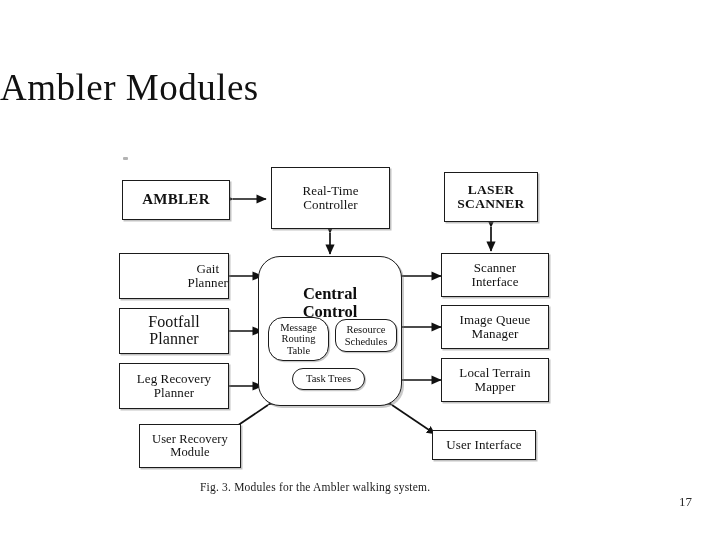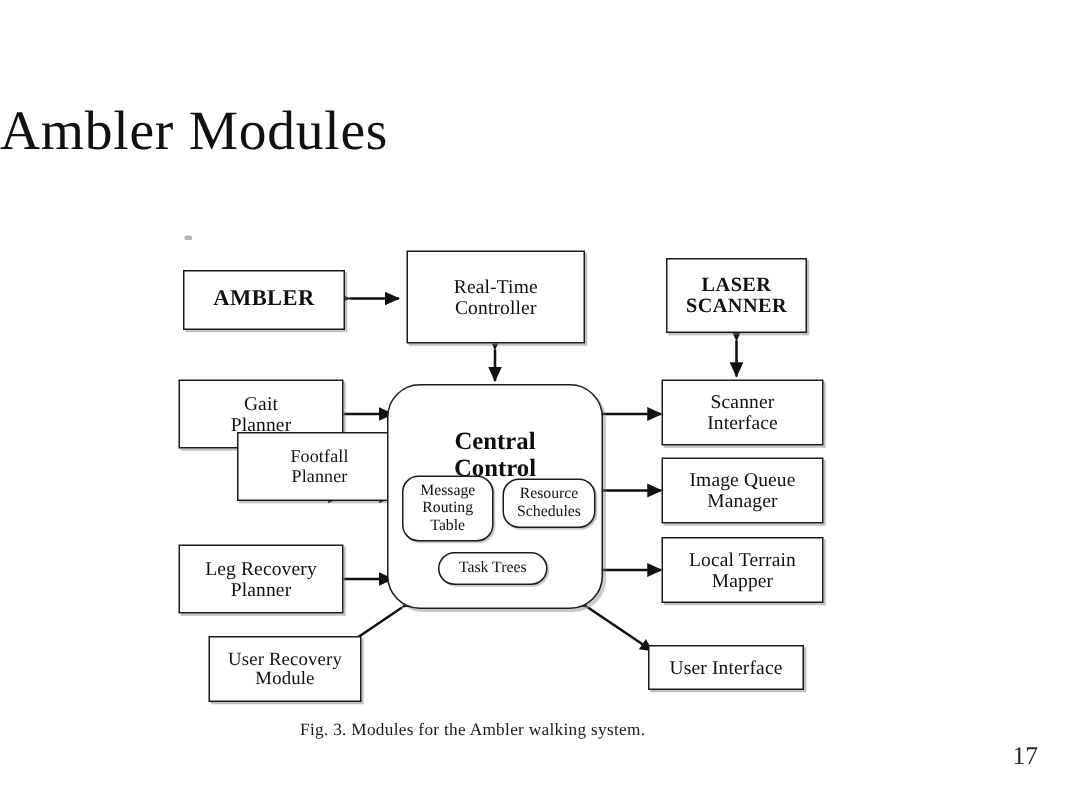--- a/index.html
+++ b/index.html
@@ -123,21 +123,21 @@
     letter-spacing: 0.2px;
     white-space: nowrap;
   }
 
   
   #page-number {
     position: absolute;
     right: 28px;
     top: 494px;
     font-family: "Liberation Serif", serif;
-    font-size: 17px;
+    font-size: 13px;
     color: #2a2a2a;
   }
 
   
   #scan-speck {
     position: absolute;
     left: 123px;
     top: 157px;
     width: 5px;
     height: 3px;
@@ -223,28 +223,28 @@
     </span>
   </div>
 
   <div class="node" style="left:271px; top:167px; width:119px; height:62px; font-size:13px;">
     <span class="lines">
       <span>Real-Time</span><br>
       <span>Controller</span>
     </span>
   </div>
 
-  <div class="node" style="left:119px; top:253px; width:110px; height:46px; font-size:13px;">
+  <div class="node" style="left:119px; top:253px; width:110px; height:46px; font-size:13px;justify-content:flex-end;">
     <span class="lines">
       <span>Gait</span><br>
       <span>Planner</span>
     </span>
   </div>
 
-  <div class="node" style="left:119px; top:288px; width:110px; height:46px; font-size:12px;margin-left:39px;">
+  <div class="node" style="left:119px; top:308px; width:110px; height:46px; font-size:16px;">
     <span class="lines">
       <span>Footfall</span><br>
       <span>Planner</span>
     </span>
   </div>
 
   <div class="node" style="left:119px; top:363px; width:110px; height:46px; font-size:13px;">
     <span class="lines">
       <span>Leg Recovery</span><br>
       <span>Planner</span>
@@ -284,21 +284,21 @@
       <span>User Interface</span>
     </span>
   </div>
 
   <div id="central-control" style="left:258px; top:256px; width:144px; height:150px;">
     <div id="central-control-title">
       <span>Central</span><br>
       <span>Control</span>
     </div>
 
-    <div class="subnode" style="left:9px; top:60px; width:61px; height:44px;">
+    <div class="subnode" style="left:9px; top:60px; width:61px; height:44px;border-radius:15px;">
       <span class="lines">
         <span>Message</span><br>
         <span>Routing</span><br>
         <span>Table</span>
       </span>
     </div>
 
     <div class="subnode" style="left:76px; top:62px; width:62px; height:33px;">
       <span class="lines">
         <span>Resource</span><br>

